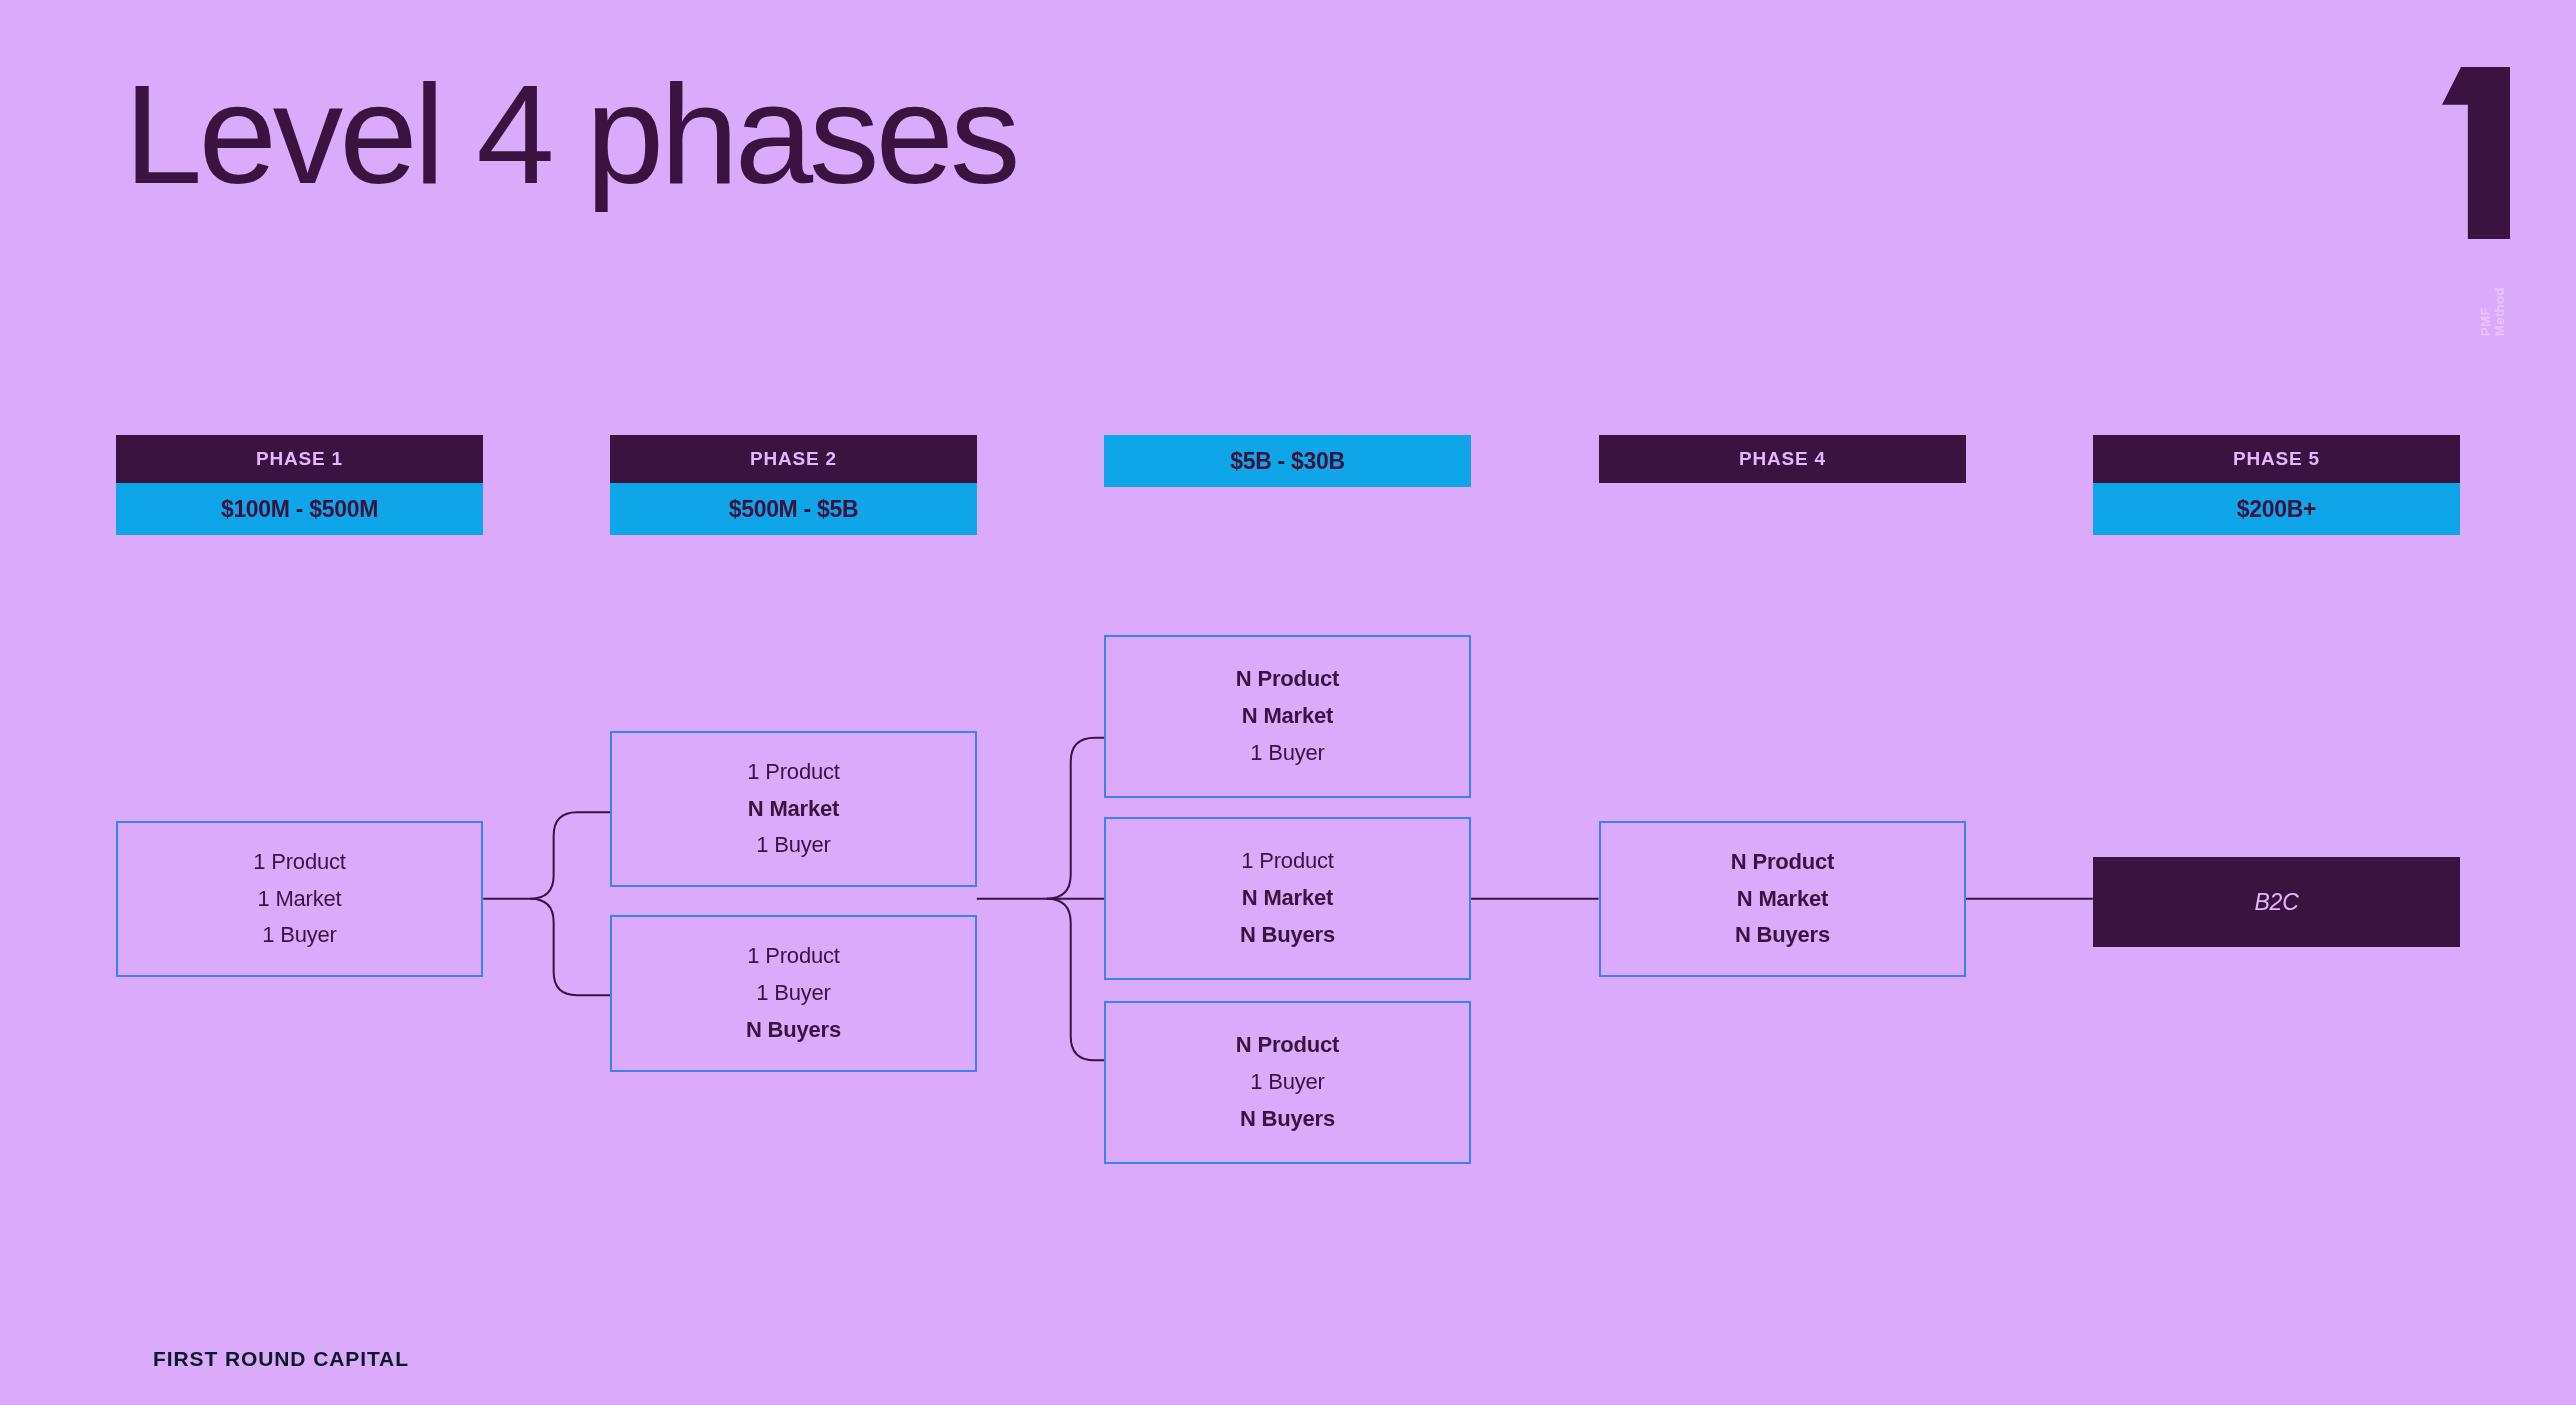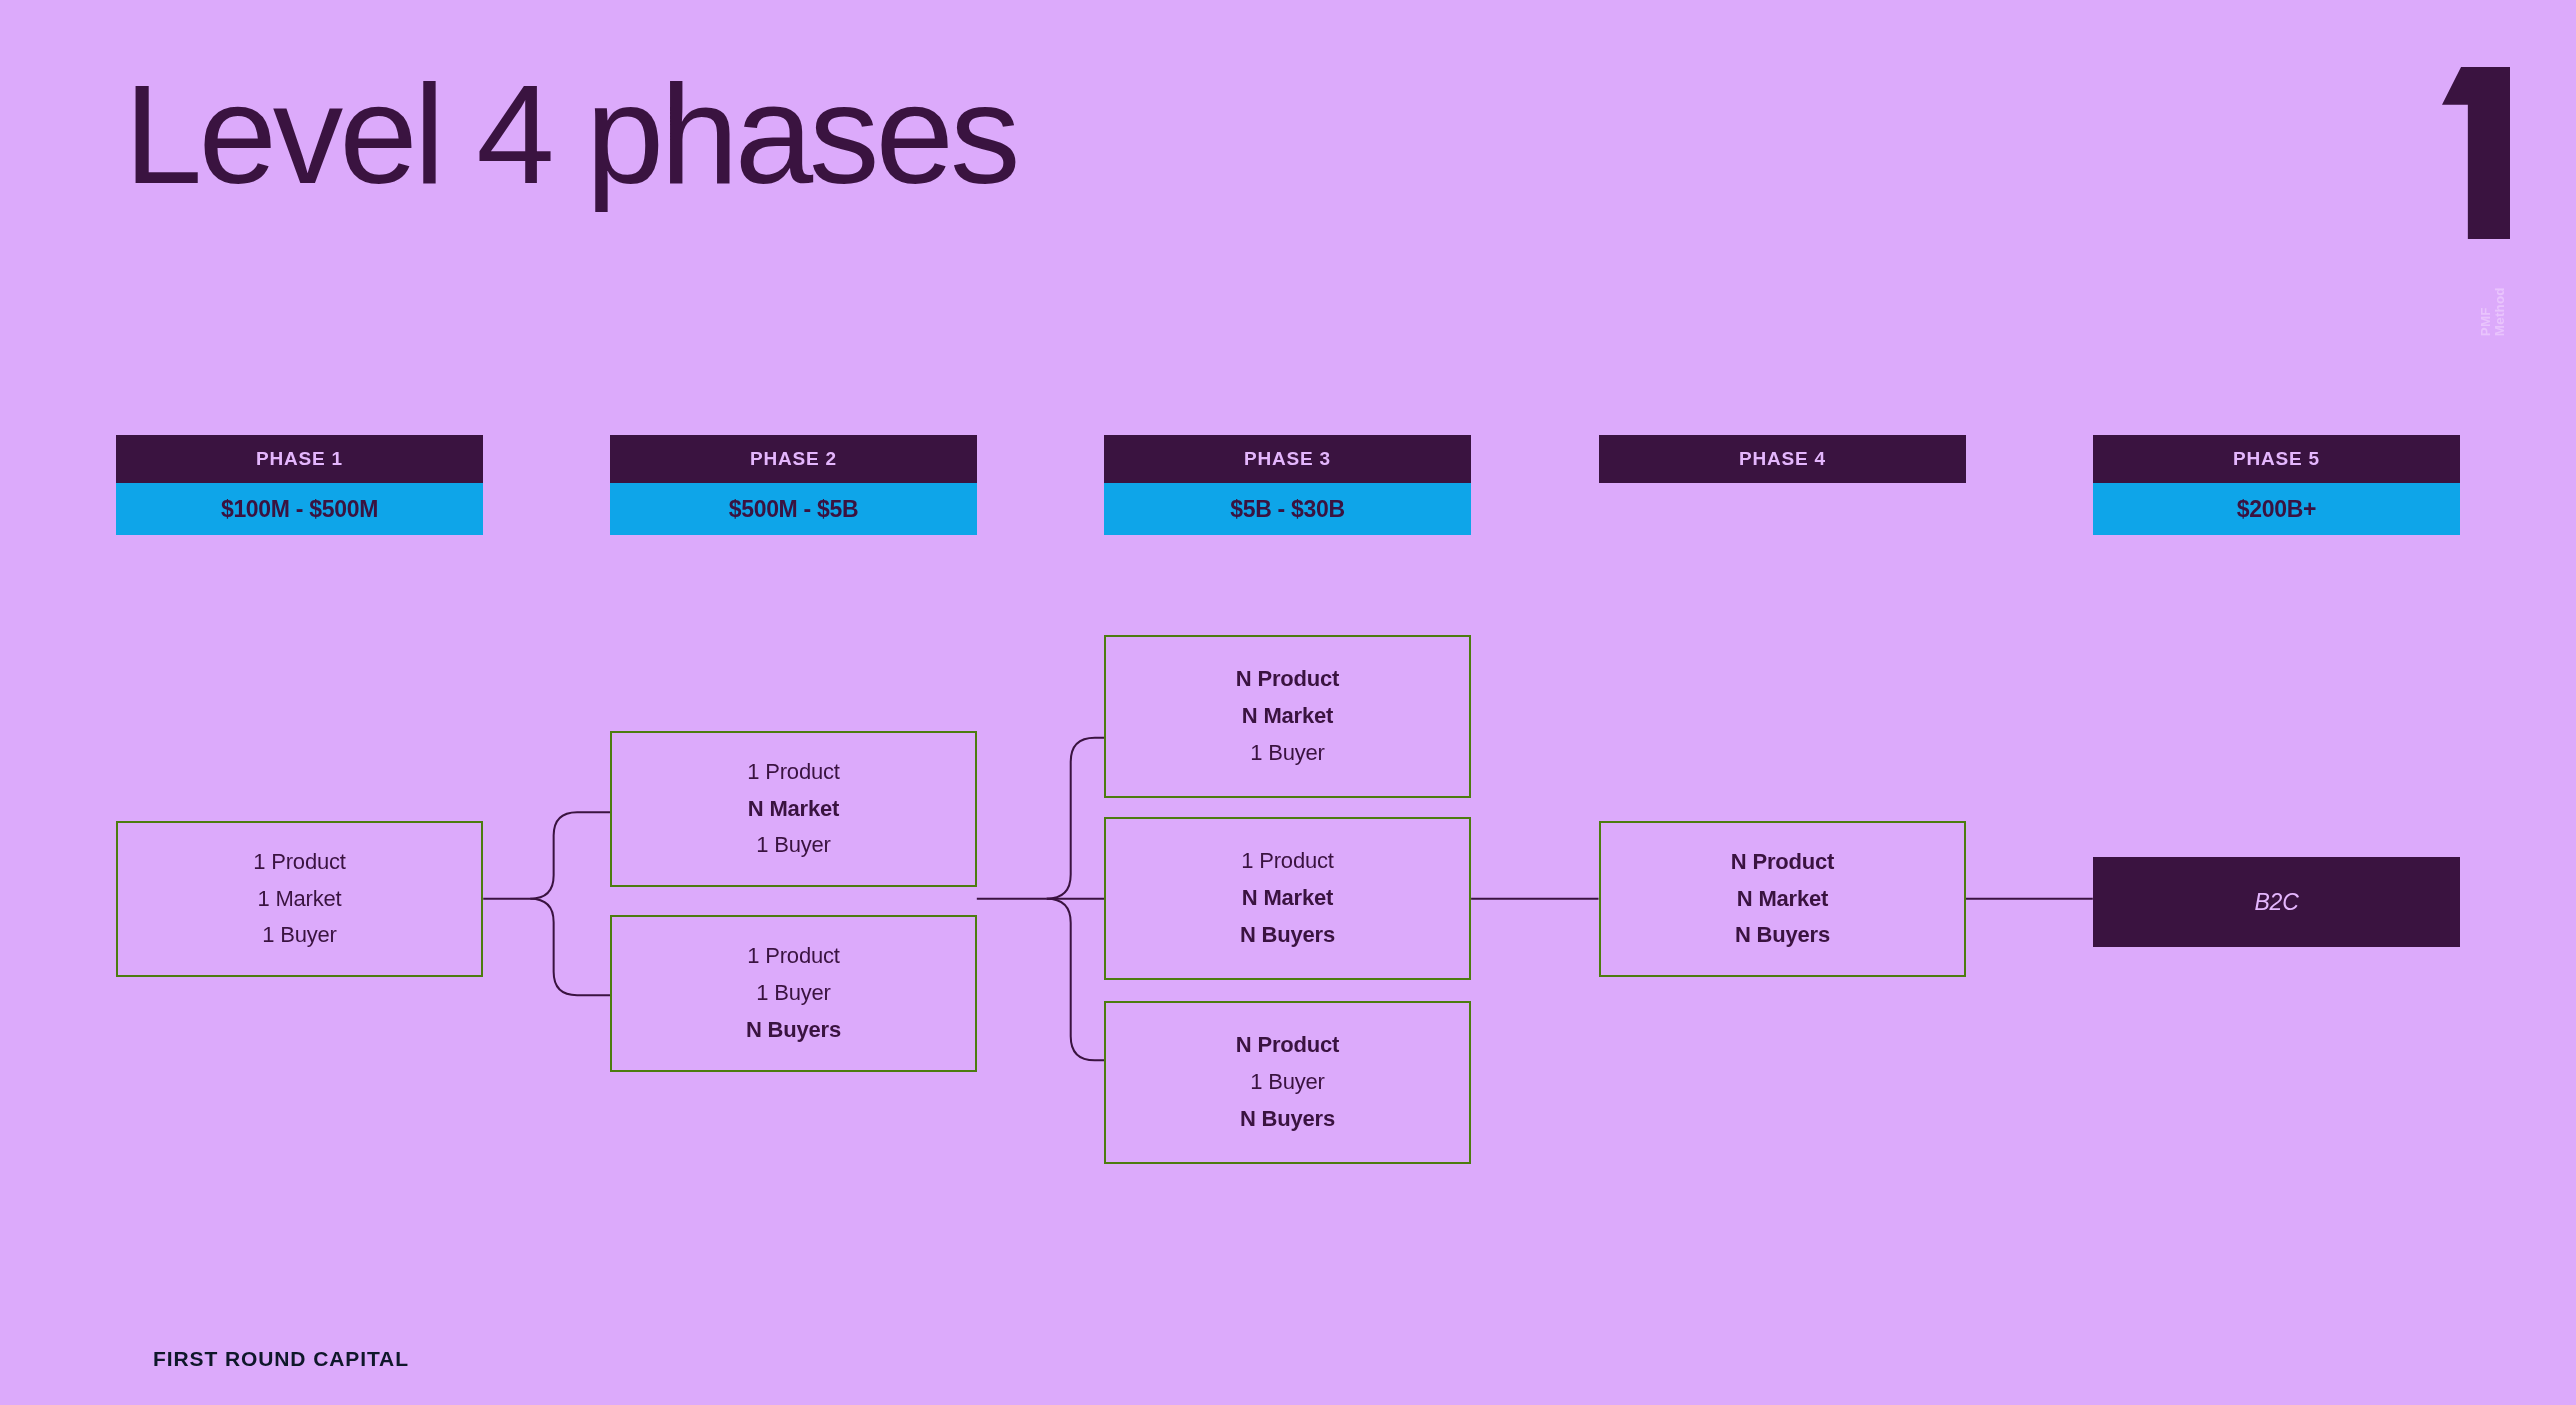--- a/index.html
+++ b/index.html
@@ -84,21 +84,21 @@
     font-weight: 700;
     letter-spacing: -0.3px;
     display: flex;
     align-items: center;
     justify-content: center;
   }
 
   
   .node {
     position: absolute;
-    border: 2px solid #4d7c0f;
+    border: 2px solid #3b82f6;
     box-sizing: border-box;
     display: flex;
     flex-direction: column;
     align-items: center;
     justify-content: center;
     background: transparent;
     font-size: 22px;
     line-height: 1.68;
     color: #3a1340;
     letter-spacing: -0.2px;
@@ -156,21 +156,20 @@
 
 <div class="phase-col" style="left:116px">
   <div class="phase-head">PHASE 1</div>
   <div class="phase-body">$100M - $500M</div>
 </div>
 <div class="phase-col" style="left:610px">
   <div class="phase-head">PHASE 2</div>
   <div class="phase-body">$500M - $5B</div>
 </div>
 <div class="phase-col" style="left:1104px">
-  <div class="phase-head">PHASE 3</div>
   <div class="phase-body">$5B - $30B</div>
 </div>
 <div class="phase-col" style="left:1599px">
   <div class="phase-head">PHASE 4</div>
 </div>
 <div class="phase-col" style="left:2093px">
   <div class="phase-head">PHASE 5</div>
   <div class="phase-body">$200B+</div>
 </div>
 

